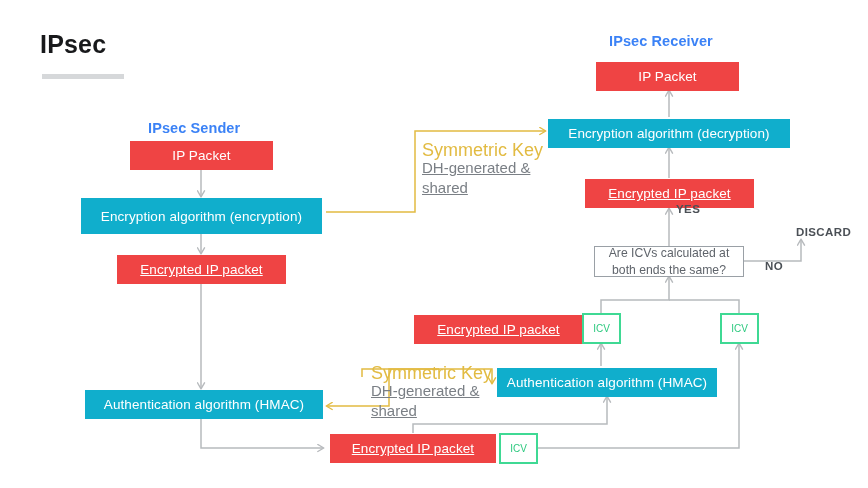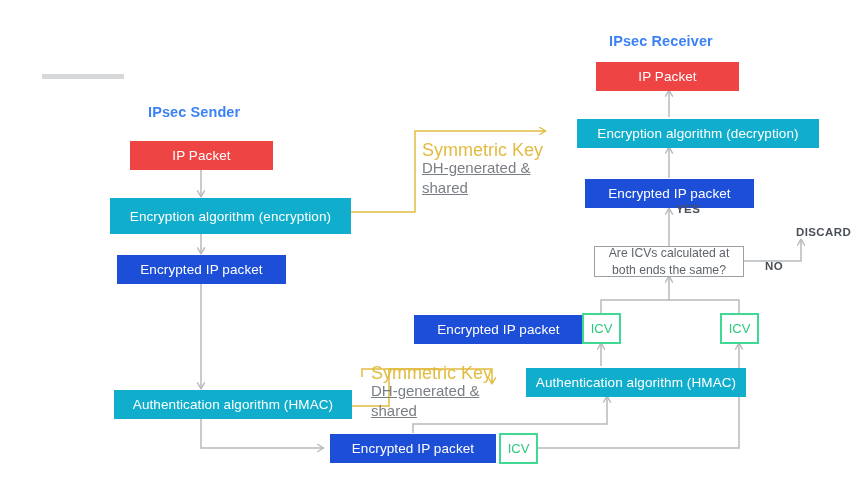--- a/index.html
+++ b/index.html
@@ -28,27 +28,27 @@
     align-items: center;
     justify-content: center;
     white-space: nowrap;
   }
   .box-fill {
     color: #ffffff;
     font-size: 13.5px;
     letter-spacing: .1px;
   }
   .box-orange { background: #ef4444; }
-  .box-teal   { background: #10aecc; margin-left: 29px; }
-  .box-green  { background: #1d4ed8; }
+  .box-teal   { background: #10aecc; }
+  .box-green  { background: #ef4444; text-decoration: underline; }
   .box-icv {
     background: #ffffff;
     border: 2px solid #3fd994;
     color: #2dc97f;
-    font-size: 13px;
+    font-size: 10px;
   }
   .decision {
     background: #ffffff;
     border: 1px solid #9aa0a6;
     color: #5f646b;
     font-size: 12.2px;
     line-height: 1.35;
     text-align: center;
     flex-direction: column;
     white-space: normal;
@@ -140,23 +140,24 @@
 
     <g fill="none" stroke="#e2bb42" stroke-width="1.5">
 
       <path d="M326,212 L415,212 L415,131 L545,131" marker-end="url(#ah-gold)"></path>
 
       <path d="M439,369 L389,369 L389,406 L327,406" marker-end="url(#ah-gold)"></path>
       <path d="M362,377 L362,369 L492,369 L492,383" marker-end="url(#ah-gold)"></path>
     </g>
   </svg>
 
+  <div id="title" style="left:40px; top:30px;">IPsec</div>
   <div id="title-rule" style="left:42px; top:74px; width:82px; height:5px;"></div>
 
-  <div class="hdr" style="left:148px; top:104px;">IPsec Sender</div>
+  <div class="hdr" style="left:148px; top:120px;">IPsec Sender</div>
   <div class="hdr" style="left:609px; top:33px;">IPsec Receiver</div>
 
   <div class="node box-fill box-orange" style="left:130px; top:141px; width:143px; height:29px;">IP Packet</div>
 
   <div class="node box-fill box-teal" style="left:81px; top:198px; width:241px; height:36px;">Encryption algorithm (encryption)</div>
 
   <div class="node box-fill box-green" style="left:117px; top:255px; width:169px; height:29px;">Encrypted IP packet</div>
 
   <div class="node box-fill box-teal" style="left:85px; top:390px; width:238px; height:29px;">Authentication algorithm (HMAC)</div>
 

